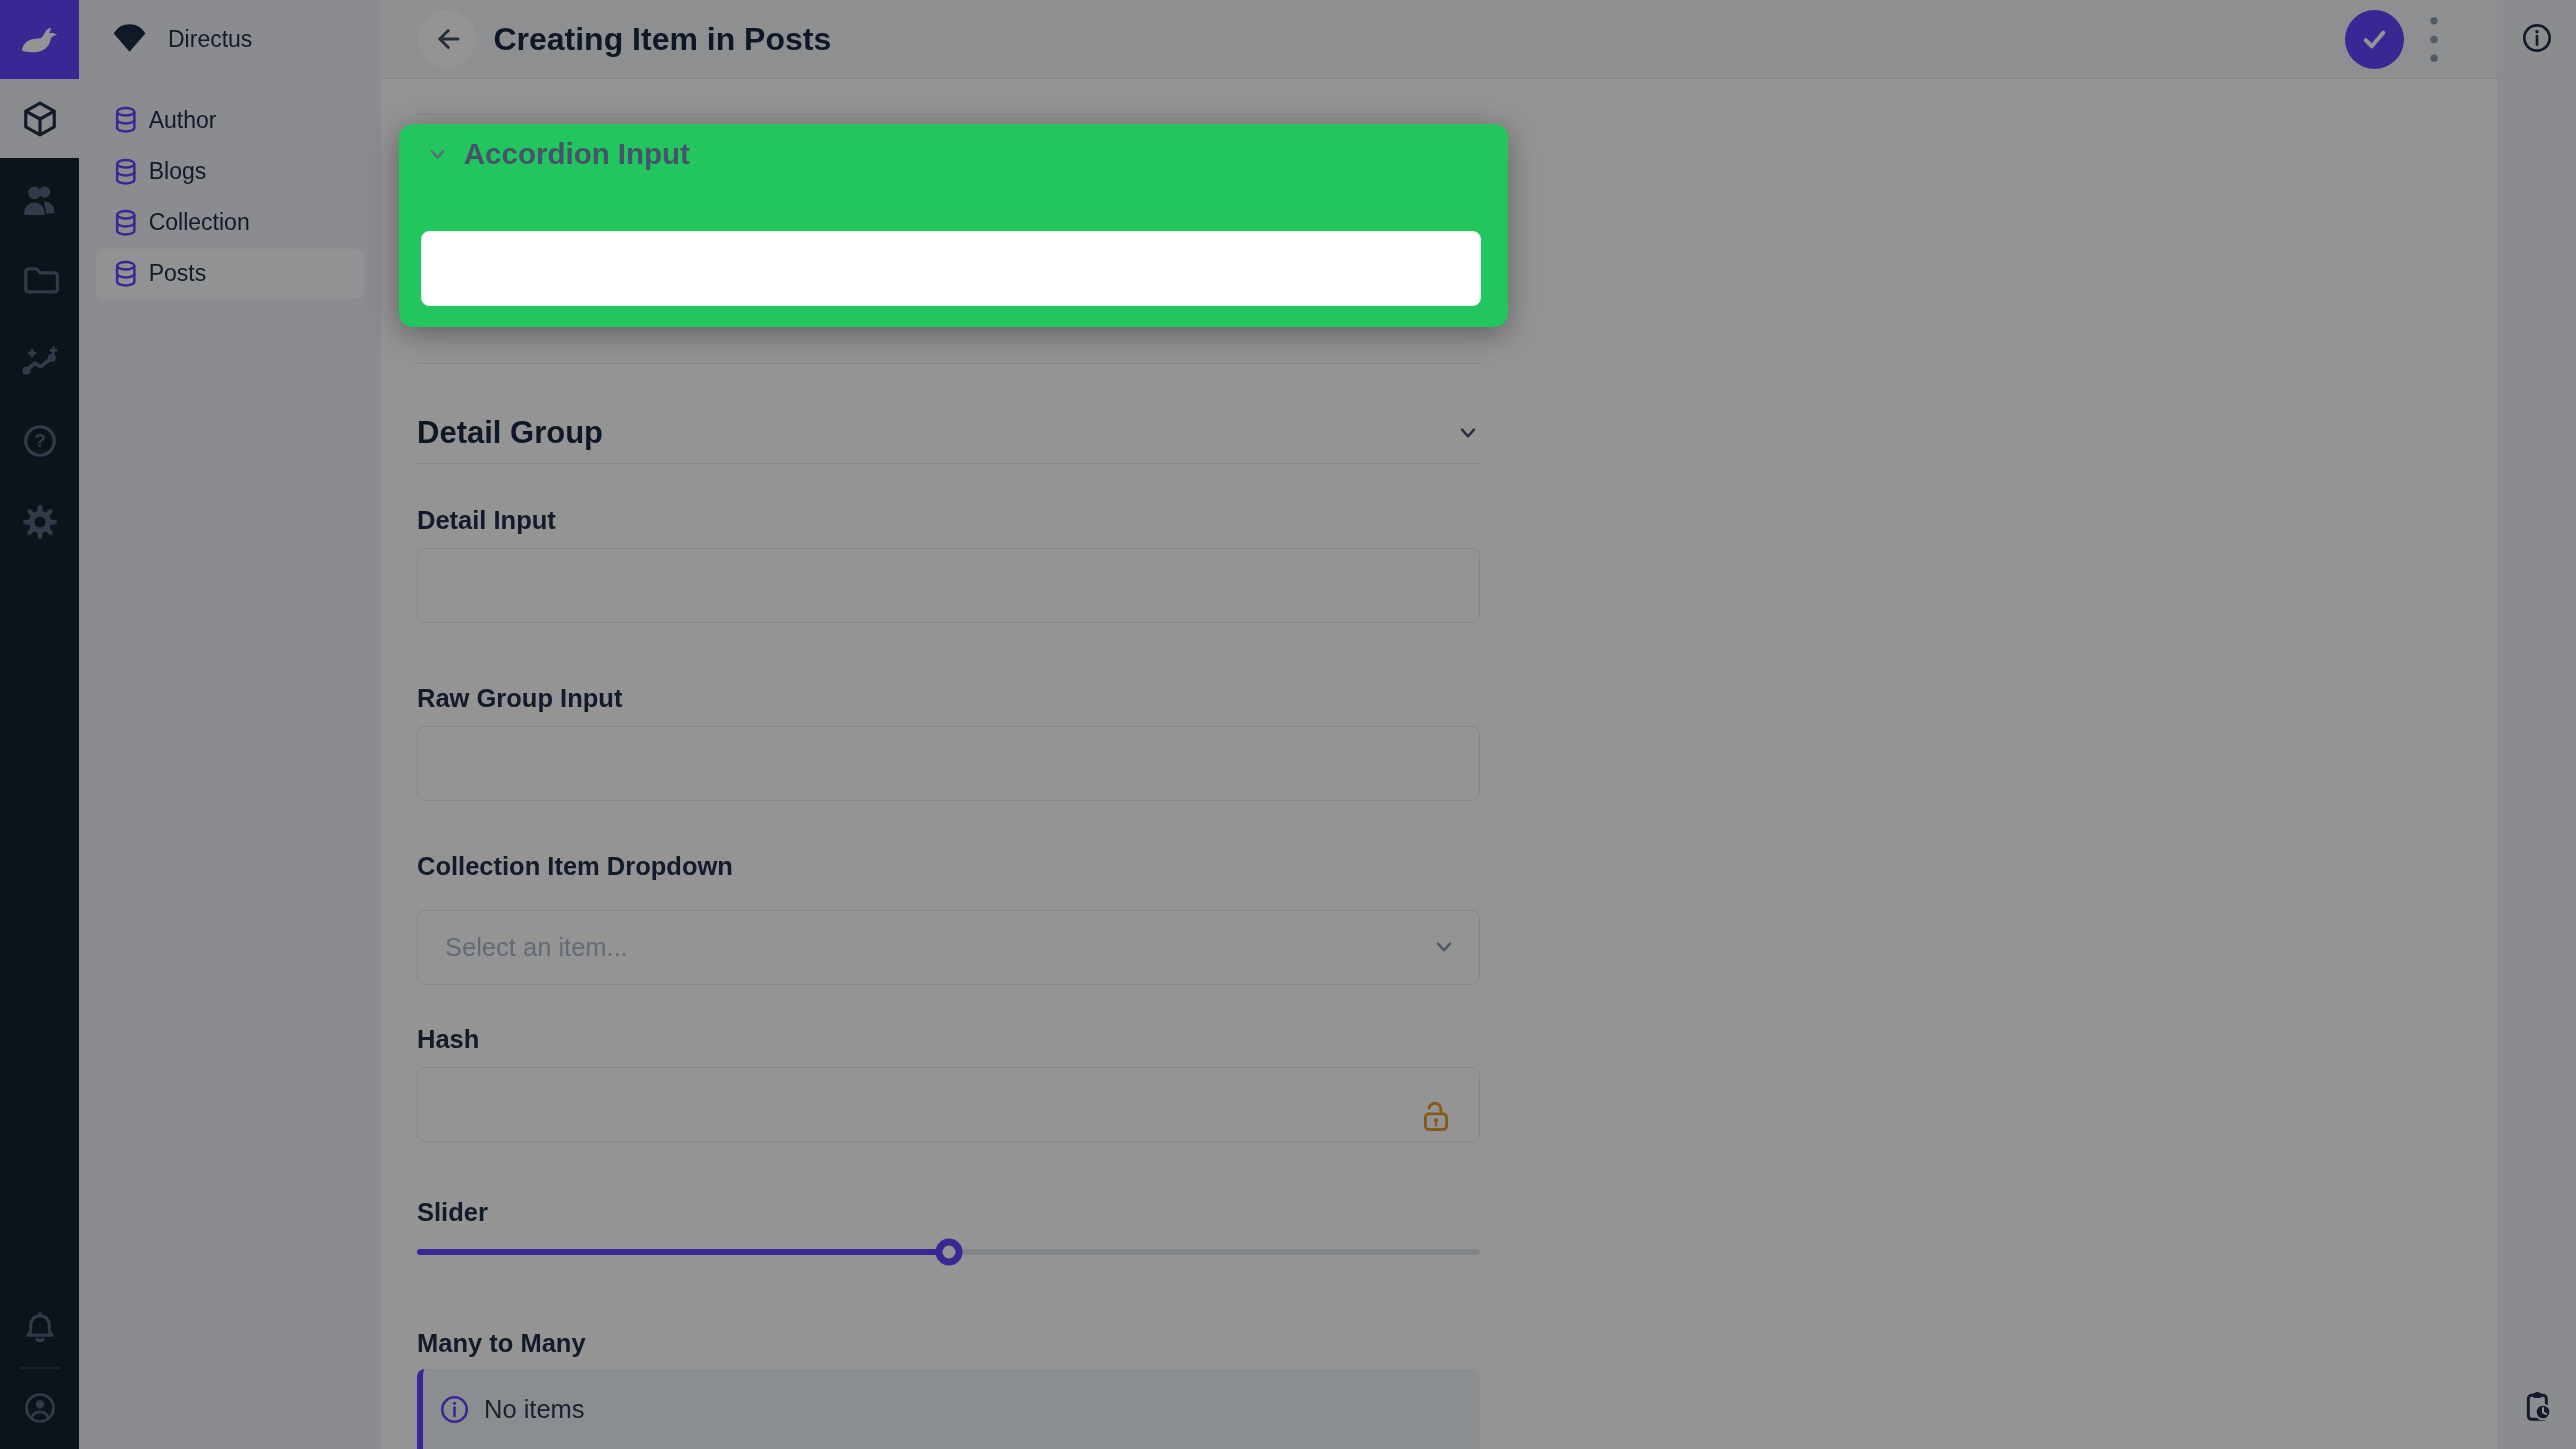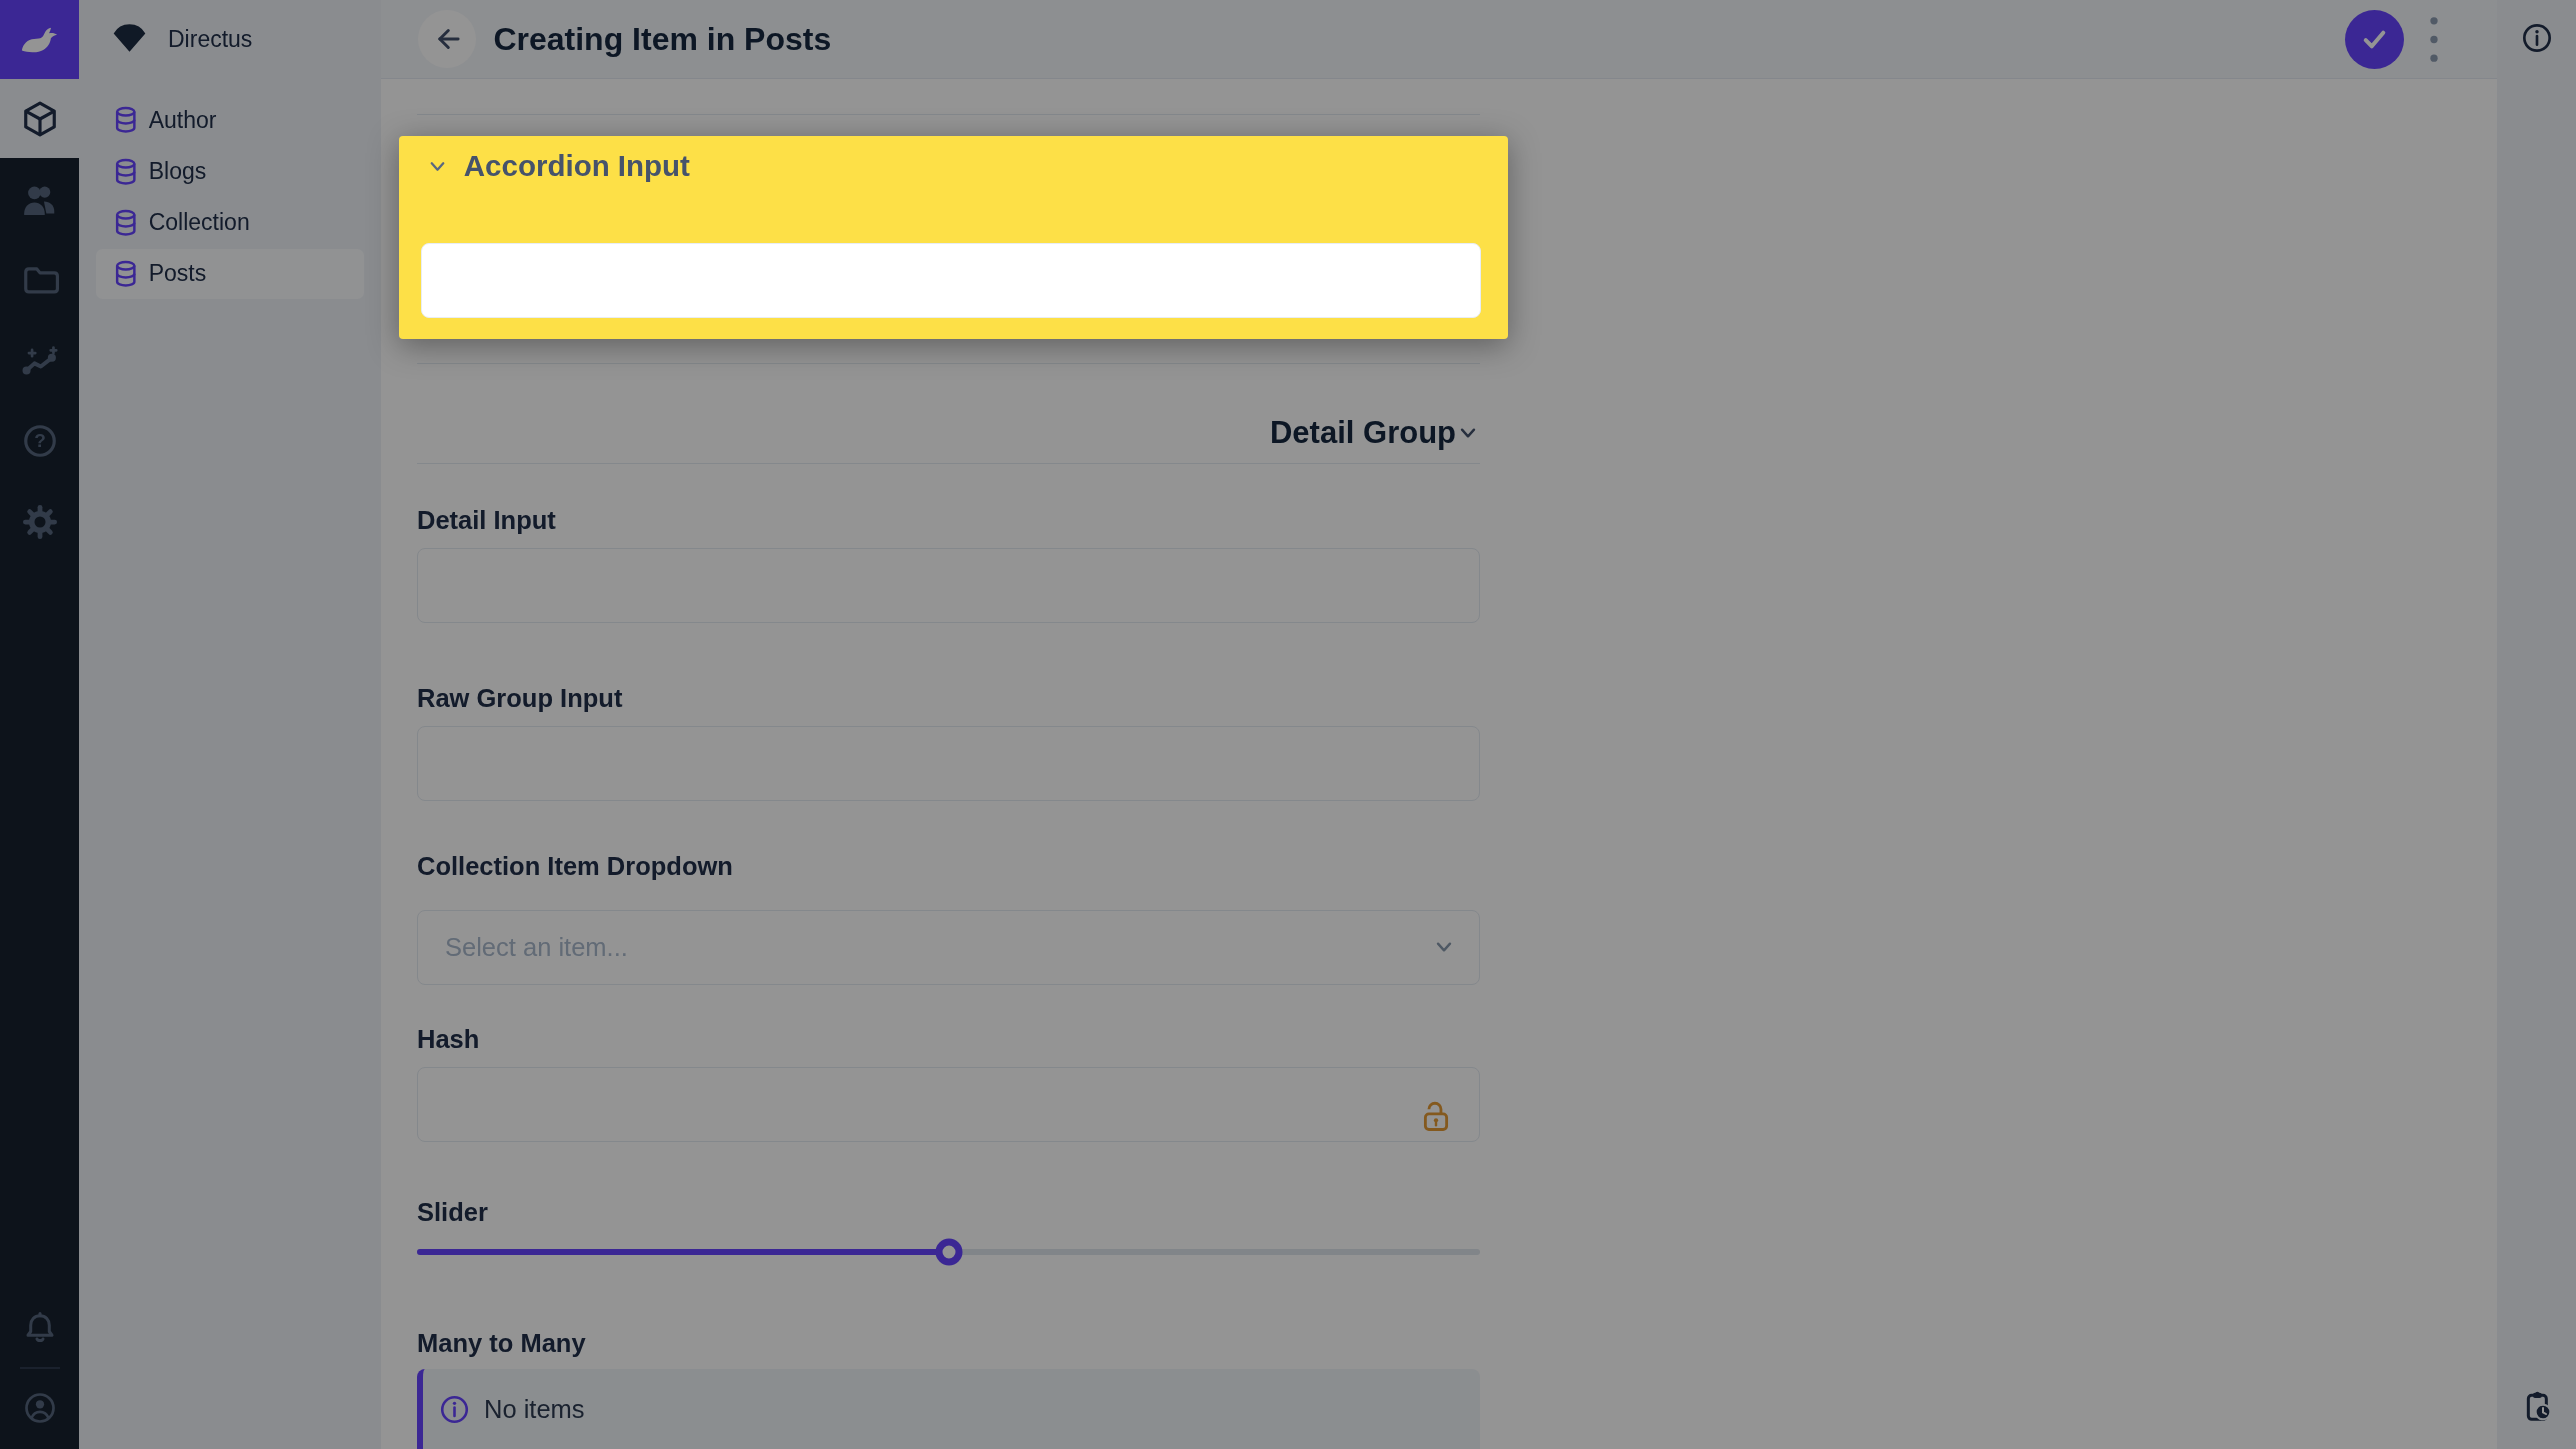--- a/index.html
+++ b/index.html
@@ -28,40 +28,40 @@
   .header-actions{margin-left:auto;display:flex;align-items:center;gap:16px;margin-right:50px}
   .save-btn{width:59px;height:59px;border-radius:50%;background:#6644ff;display:flex;align-items:center;justify-content:center;cursor:pointer}
   .dots-btn{width:27px;height:59px;display:flex;align-items:center;justify-content:center;cursor:pointer}
   
   .right-strip{position:absolute;right:0;top:0;width:79px;height:1449px;background:#eef2f7;z-index:4}
   .strip-top{position:absolute;top:22px;left:23.5px;cursor:pointer}
   .strip-bottom{position:absolute;top:1390px;left:23.5px;cursor:pointer}
   
   .content{position:absolute;left:381px;top:81px;width:2116px;height:1369px;background:#ffffff;overflow:hidden;z-index:1}
   .divider{position:absolute;left:36px;width:1063px;height:1.3px;background:#e4eaf1}
-  .group-head{position:absolute;left:36px;width:1063px;top:322px;height:61px;border-bottom:1.3px solid #e4eaf1;display:flex;align-items:center;justify-content:flex-end;box-sizing:border-box}
+  .group-head{position:absolute;left:36px;width:1063px;top:322px;height:61px;border-bottom:1.3px solid #e4eaf1;display:flex;align-items:center;justify-content:space-between;box-sizing:border-box}
   .group-title{font-size:31px;font-weight:700;color:#172940}
   .fgroup{position:absolute;left:36px;width:1063px}
   .flabel{font-size:25.5px;font-weight:600;color:#21304a;height:32px;line-height:32px}
   .text-input{display:block;width:100%;height:75px;margin-top:12px;border:1.3px solid #e4eaf1;border-radius:8px;background:#fff;box-sizing:border-box;font-size:25.5px;color:#21304a;padding:0 25.5px;outline:none}
   .hash-wrap{position:relative}
   .hash-icon{position:absolute;right:27px;top:32px}
   .select-box{position:relative;width:100%;height:75px;margin-top:28px;border:1.3px solid #e4eaf1;border-radius:8px;background:#fff;box-sizing:border-box;display:flex;align-items:center;padding:0 27px;cursor:pointer}
   .placeholder{font-size:25.5px;color:#a9b8cc}
   .select-chevron{position:absolute;right:23px;top:24px}
   .slider-wrap{position:relative;height:43px;margin-top:2.7px}
   .slider-track{position:absolute;left:0;top:18px;width:100%;height:6.7px;border-radius:3.4px;background:#dfe5ec}
   .slider-fill{height:6.7px;border-radius:3.4px;background:#6644ff;width:50%}
   .slider-handle{position:absolute;top:21.5px;left:50%;transform:translate(-50%,-50%);width:27px;height:27px;border-radius:50%;background:#fff;border:7.4px solid #6644ff;box-sizing:border-box;cursor:pointer}
   .notice{margin-top:10px;height:161px;background:#f0f4f9;border-left:6.7px solid #6644ff;border-radius:8px;box-sizing:border-box;overflow:hidden}
   .notice-row{display:flex;align-items:center;height:81px;padding-left:16px;gap:14px}
   .notice-text{font-size:25.5px;font-weight:500;color:#2e3c52}
   
   .overlay{position:absolute;inset:0;background:rgba(0,0,0,0.42);z-index:20}
-  .card{position:absolute;left:399px;top:136px;width:1109px;height:203px;background:#fde047;border-radius:4px;box-shadow:0 6.7px 31px rgba(0,0,0,0.35);z-index:30}
+  .card{position:absolute;left:399px;top:124px;width:1109px;height:203px;background:#22c55e;border-radius:14px;box-shadow:0 6.7px 31px rgba(0,0,0,0.35);z-index:30}
   .card-head{display:flex;align-items:center;gap:14.8px;padding:13.4px 0 0 27px}
   .card-title{font-size:29.5px;font-weight:700;color:#46536b}
   .card-input{position:absolute;left:21.5px;top:107px;width:1060px;height:75px;border:1.3px solid #e8edf4;border-radius:8px;background:#fff;box-sizing:border-box;font-size:25.5px;color:#21304a;padding:0 25.5px;outline:none}
   svg{display:block}
 </style>
 </head>
 <body>
 
 <div class="module-bar">
   <div class="mtile logo" style="top:0">

